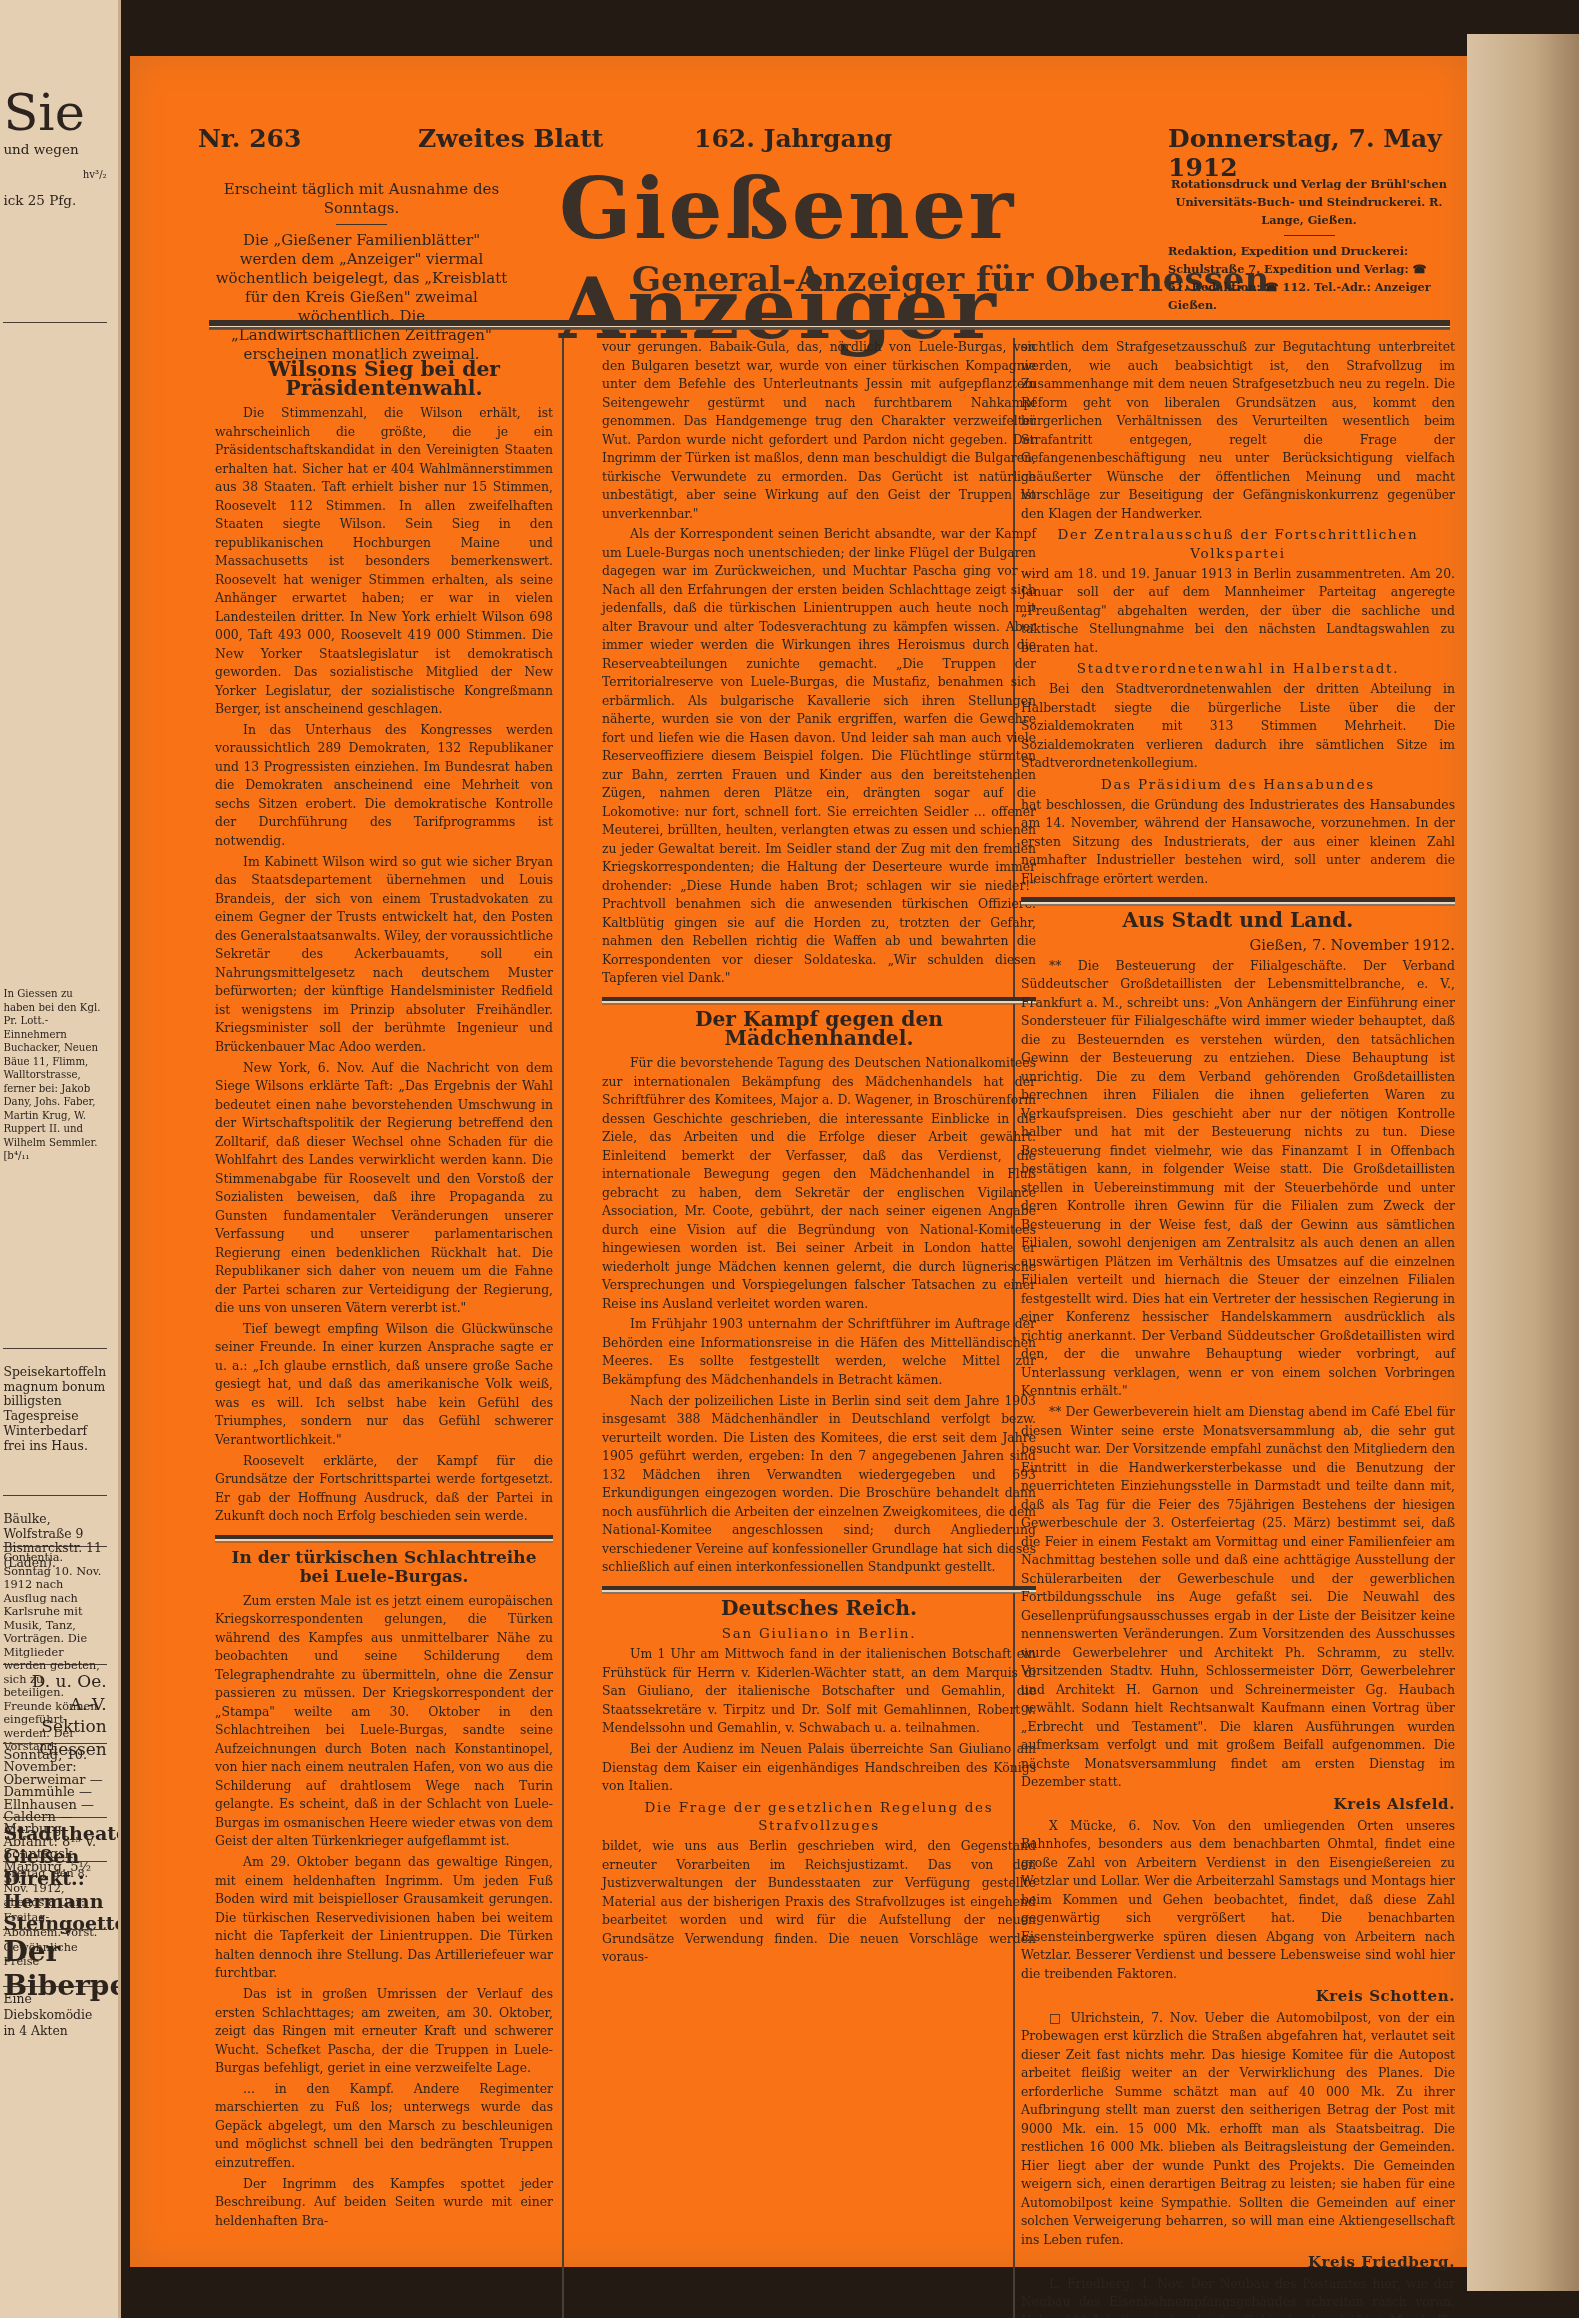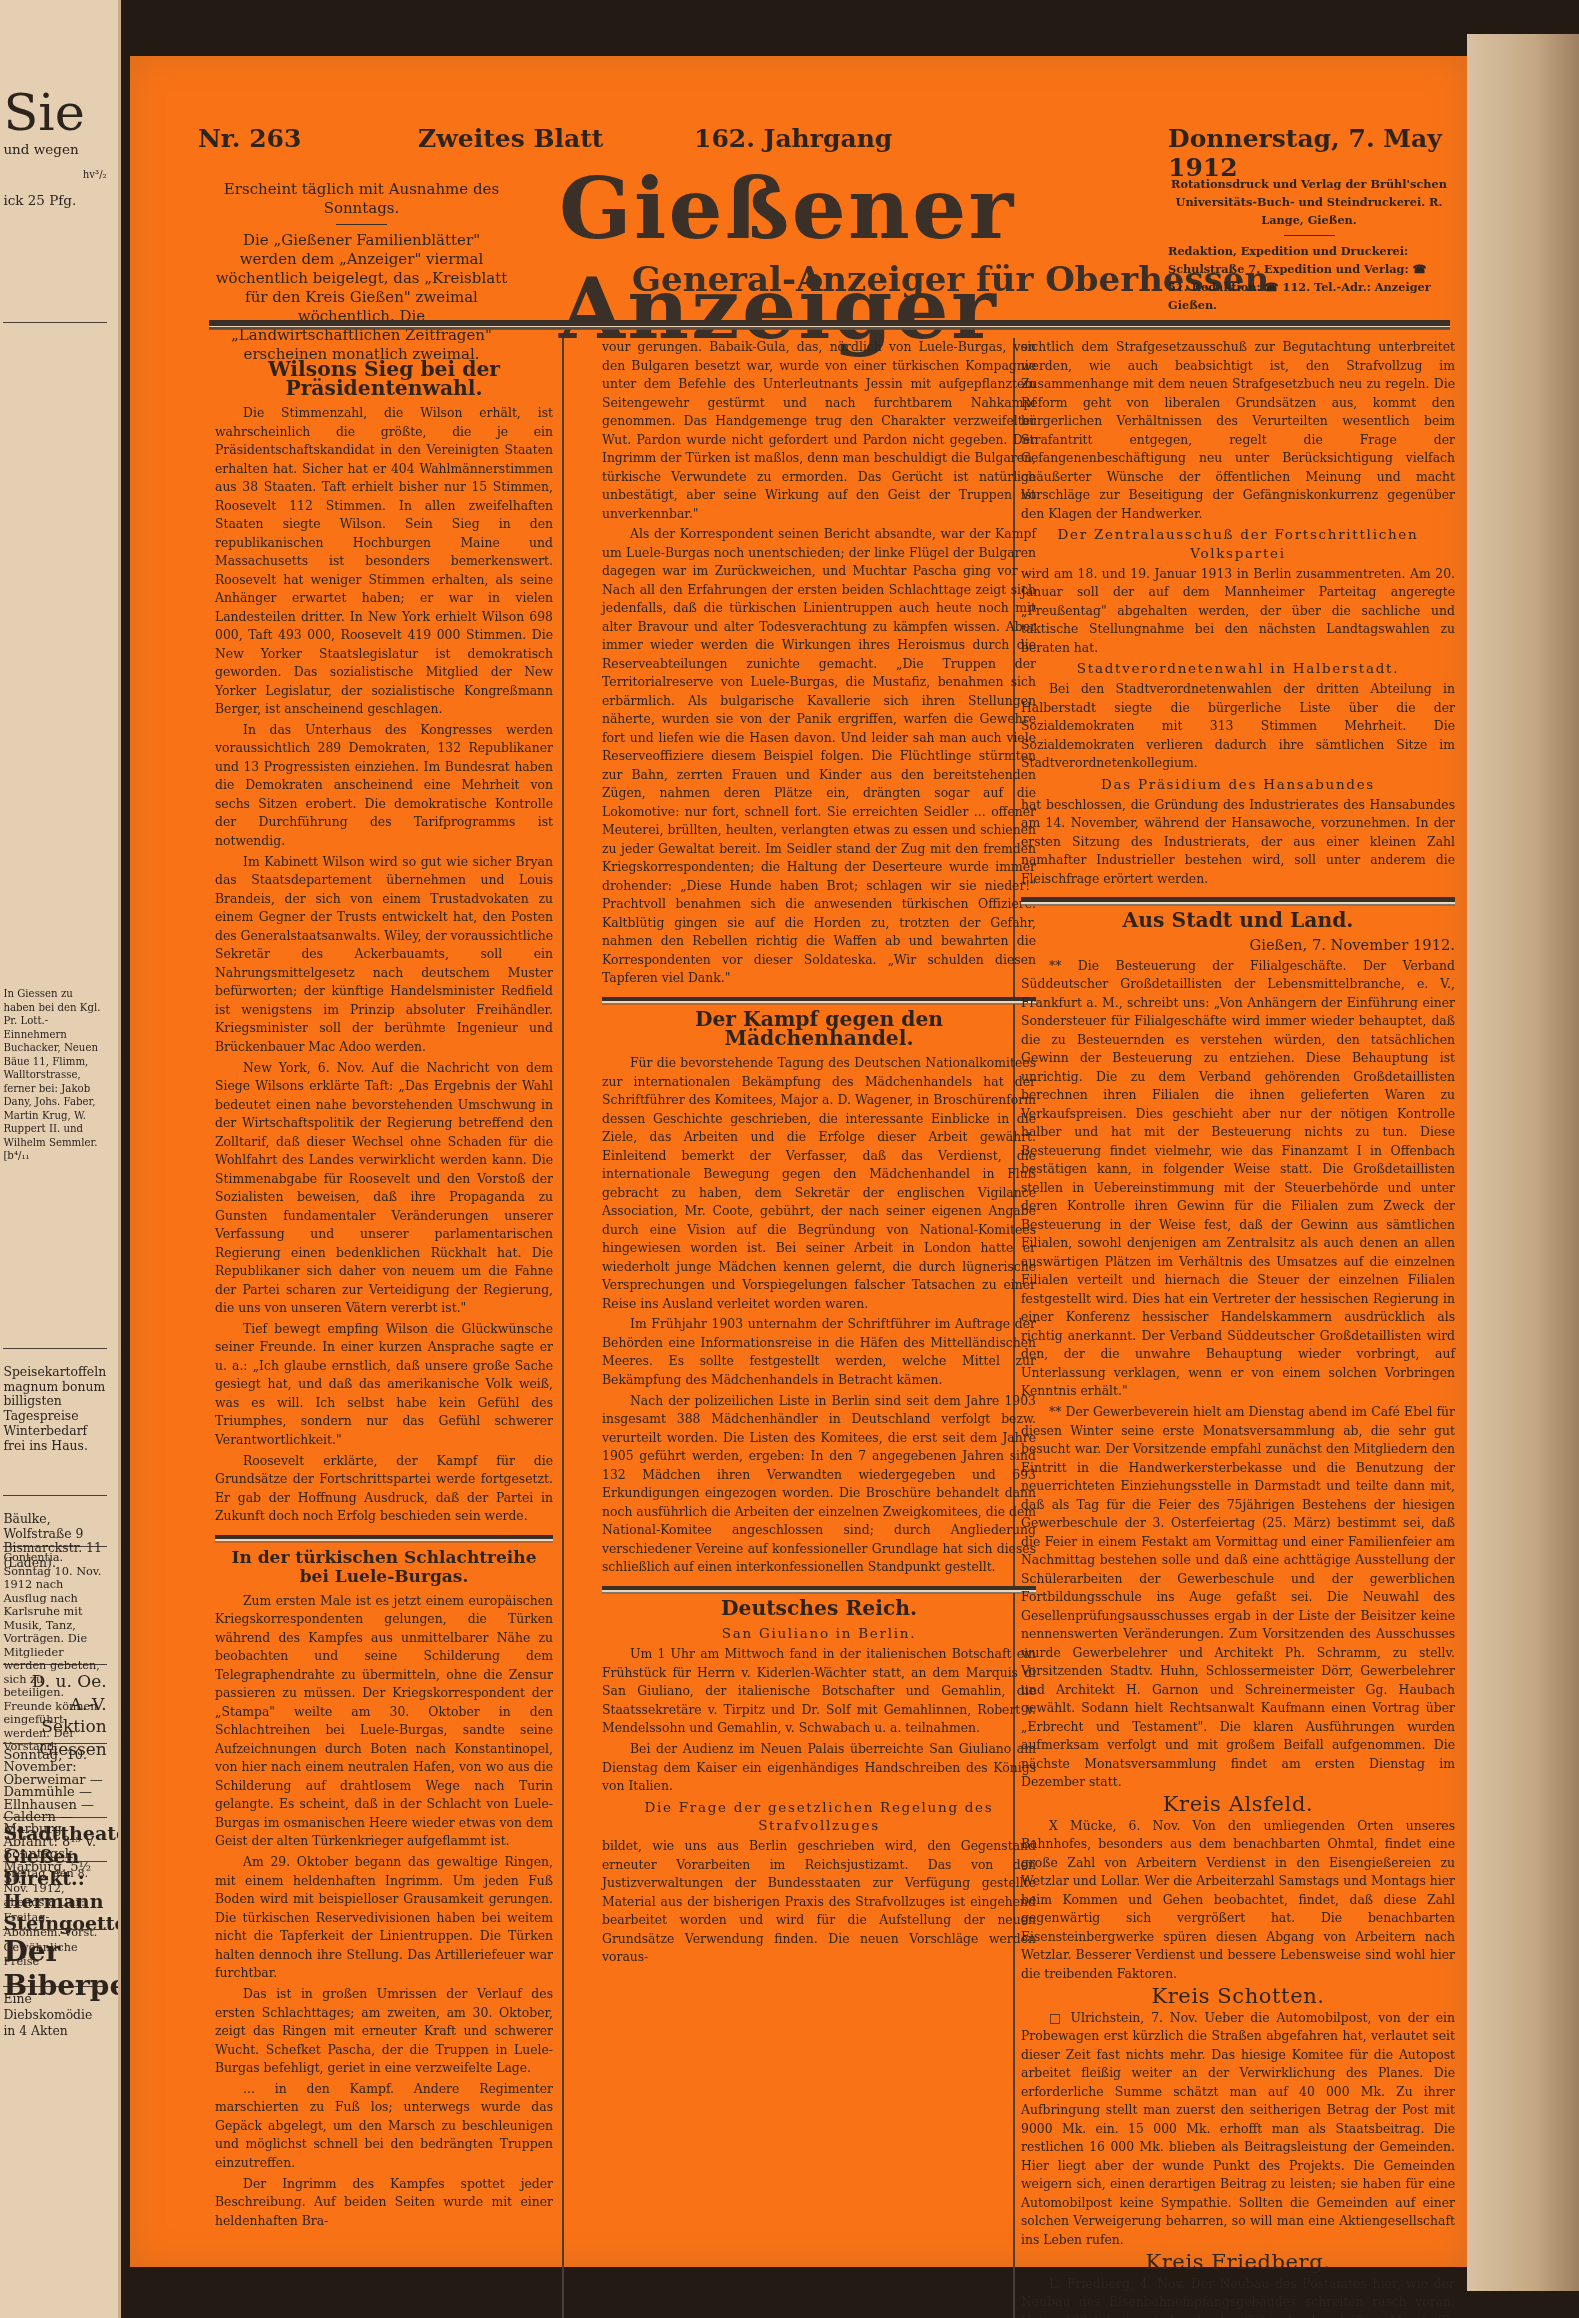--- a/index.html
+++ b/index.html
@@ -13,21 +13,21 @@
   .hdr-top span { position:absolute; top:0; }
   .masthead { position:absolute; left:361px; top:34px; font-size:85px; font-family:"DejaVu Serif", serif; font-weight:bold; letter-spacing:2.3px; color:#3a3028; }
   .subhead { position:absolute; left:434px; top:135px; font-size:34px; font-weight:bold; color:#3a3028; }
   .left-notes { position:absolute; left:17px; top:56px; width:293px; font-size:15px; line-height:19px; text-align:center; font-weight:normal; }
   .right-notes { position:absolute; left:970px; top:51px; width:282px; font-size:11.3px; line-height:18px; font-weight:bold; }
   .rule-short { width:51px; height:1.7px; background:#3a3028; margin:5.6px auto; }
   .thick-rule { position:absolute; left:79px; top:264px; width:1241px; height:5.6px; background:#3a3028; border-bottom:1.7px solid #ead7bd; box-shadow:0 2.8px 0 #5a4c40; }
   .col { position:absolute; top:282px; font-size:12.4px; line-height:18.5px; text-align:justify; }
   .col p { margin:0 0 2.3px 0; text-indent:28px; }
   .col h2 { font-size:20.3px; text-align:center; margin:3.4px 0 6.8px 0; font-weight:bold; }
-  .col h3 { font-size:21px; text-align:center; margin:3.4px 0; font-weight:normal; letter-spacing:0.6px; }
+  .col h3 { font-size:15px; text-align:right; margin:3.4px 0; font-weight:bold; letter-spacing:0.6px; }
   .col h4 { font-size:13.5px; text-align:center; margin:2.3px 0; font-weight:normal; letter-spacing:1.7px; }
   .col .dateline { text-align:right; font-size:14.7px; margin:2.3px 0; }
   .sep { height:4.5px; background:#3a3028; margin:9px 0; box-shadow:0 2.3px 0 #ead7bd, 0 3.4px 0 #5a4c40; }
   .vrule { position:absolute; top:282px; width:1.7px; height:1986px; background:#4a3d33; }
   #col1 { left:85px; width:338px;margin-top:19px; }
   #col2 { left:440px; width:434px;margin-left:32px; }
   #col3 { left:891px; width:434px; }
 </style>
 </head>
 <body>

